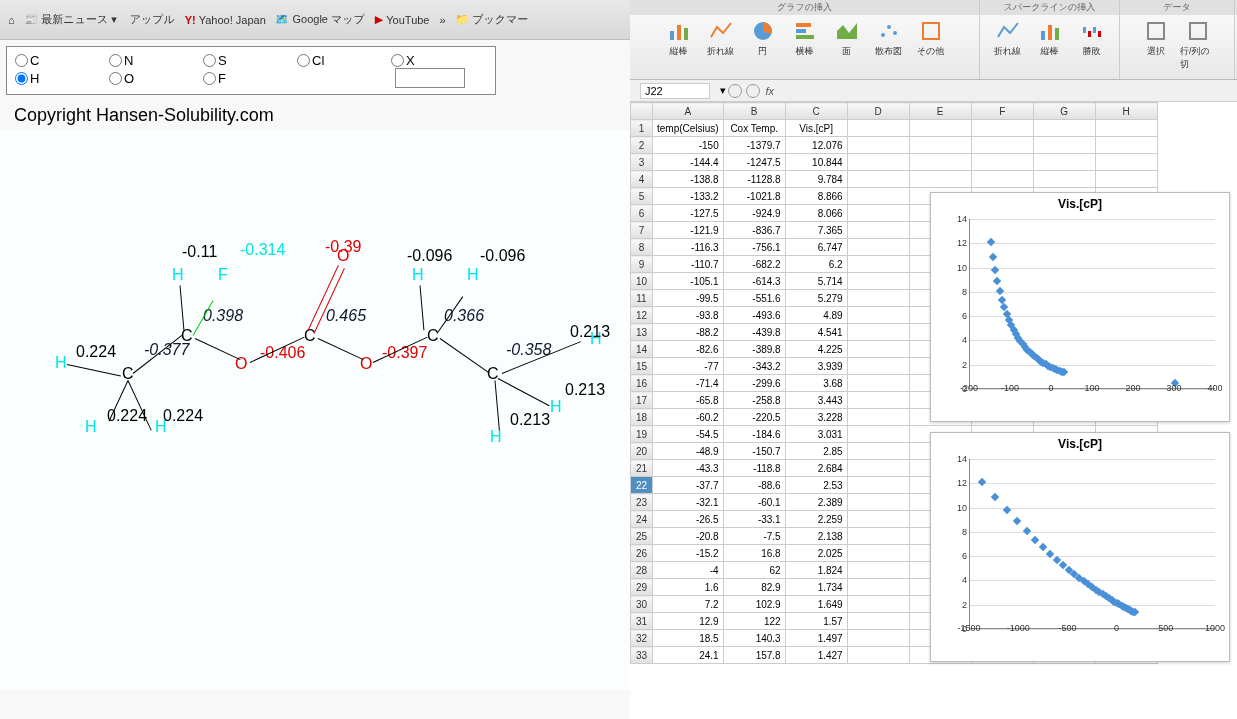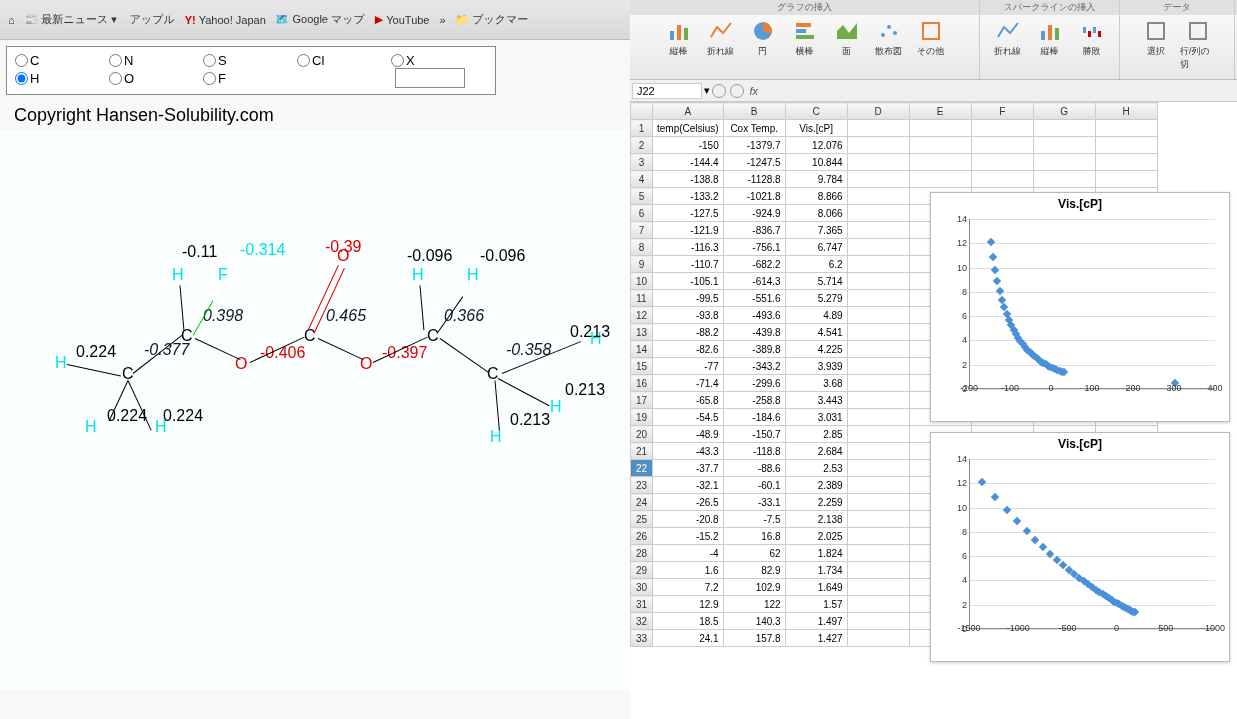--- a/index.html
+++ b/index.html
@@ -29,21 +29,21 @@
 
 .right-panel { position: absolute; left: 630px; top: 0; width: 610px; height: 719px; background: #fff; }
 .ribbon { height: 65px; background: linear-gradient(to bottom, #f8f8f8, #e8e8e8); border-bottom: 1px solid #bbb; display: flex; }
 .ribbon-group { border-right: 1px solid #ccc; padding: 2px 4px; display: flex; flex-direction: column; align-items: center; position: relative; }
 .ribbon-header { height: 15px; font-size: 9px; text-align: center; color: #666; background: #e0e0e0; display: flex; }
 .ribbon-header > div { border-right: 1px solid #ccc; padding: 1px 4px; }
 .ribbon-btns { display: flex; gap: 2px; }
 .rbtn { display: flex; flex-direction: column; align-items: center; width: 40px; padding: 2px; cursor: pointer; font-size: 9px; color: #333; }
 .ricon { width: 24px; height: 24px; margin-bottom: 2px; }
 .cell-ref-row { height: 22px; background: #f0f0f0; border-bottom: 1px solid #ccc; display: flex; align-items: center; font-size: 11px; }
-.cell-name { width: 70px; border: 1px solid #ccc; background: #fff; margin: 2px; padding: 1px 4px; display: inline-block; }
+.cell-name { width: 70px; border: 1px solid #ccc; background: #fff; margin: 10px; padding: 1px 4px; display: inline-block; }
 .fx-icon { font-style: italic; color: #555; margin: 0 4px; }
 .circle-btn { width: 14px; height: 14px; border-radius: 50%; border: 1px solid #999; background: #f0f0f0; margin: 0 2px; display: inline-block; }
 
 .sheet-wrap { position: relative; height: 617px; overflow: hidden; }
 table.sheet { border-collapse: collapse; font-size: 10px; }
 table.sheet th, table.sheet td { border: 1px solid #ccc; height: 17px; padding: 0 4px; }
 table.sheet th { background: linear-gradient(to bottom, #f8f8f8, #e0e0e0); color: #333; font-weight: normal; text-align: center; }
 table.sheet th.rowh { width: 22px; }
 table.sheet td { background: #fff; text-align: right; width: 62px; }
 table.sheet tr.sel th.rowh { background: #5090c0; color: #fff; }
@@ -499,20 +499,31 @@
             <td>-65.8</td>
             <td>-258.8</td>
             <td>3.443</td>
             <td></td>
             <td></td>
             <td></td>
             <td></td>
             <td></td>
           </tr>
           <tr>
+            <th class="rowh">18</th>
+            <td>-60.2</td>
+            <td>-220.5</td>
+            <td>3.228</td>
+            <td></td>
+            <td></td>
+            <td></td>
+            <td></td>
+            <td></td>
+          </tr>
+          <tr>
             <th class="rowh">19</th>
             <td>-54.5</td>
             <td>-184.6</td>
             <td>3.031</td>
             <td></td>
             <td></td>
             <td></td>
             <td></td>
             <td></td>
           </tr>

